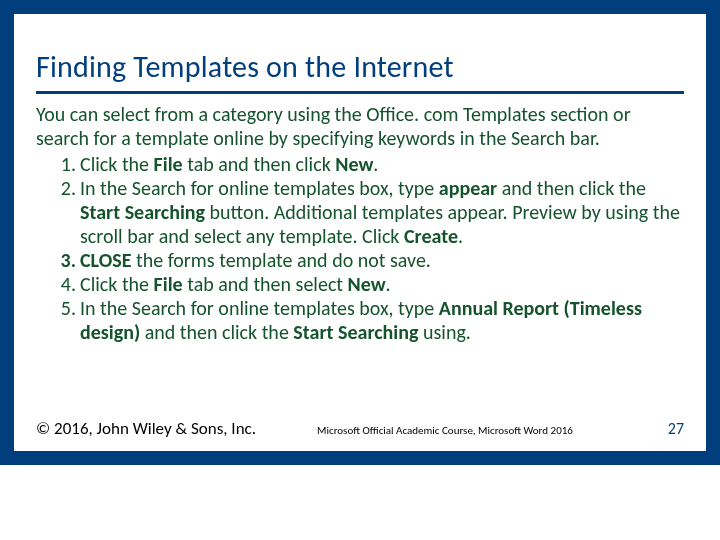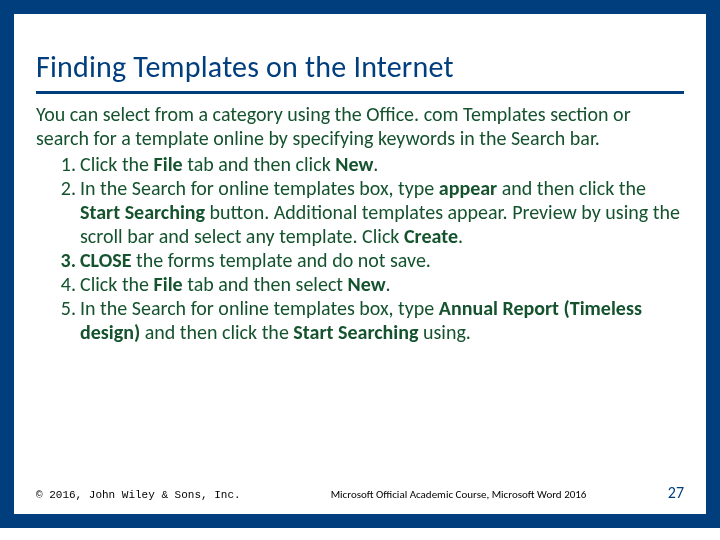--- a/index.html
+++ b/index.html
@@ -6,21 +6,21 @@
     margin: 0;
     padding: 0;
     width: 720px;
     height: 540px;
     font-family: Calibri, "Segoe UI", Arial, sans-serif;
     background: #fff;
   }
   .slide {
     box-sizing: border-box;
     width: 720px;
-    height: 528px;
+    height: 465px;
     border: 14px solid #003e7e;
     background: #fff;
     position: relative;
     padding: 28px 22px 0 22px;
   }
   .title {
     color: #003e7e;
     font-size: 30px;
     font-weight: 400;
     letter-spacing: 0.2px;
@@ -67,27 +67,26 @@
   .footer {
     position: absolute;
     left: 22px;
     right: 22px;
     bottom: 12px;
     display: flex;
     align-items: baseline;
     color: #000;
   }
   .copyright {
-    font-size: 11px;
+    font-size: 17px;
     white-space: nowrap;
-    font-family: Liberation Mono, monospace;
   }
   .course {
     font-size: 11px;
-    margin-left: 90px;
+    margin-left: 61px;
     white-space: nowrap;
   }
   .pagenum {
     margin-left: auto;
     color: #003e7e;
     font-size: 16px;
   }
 </style>
 </head>
 <body>

